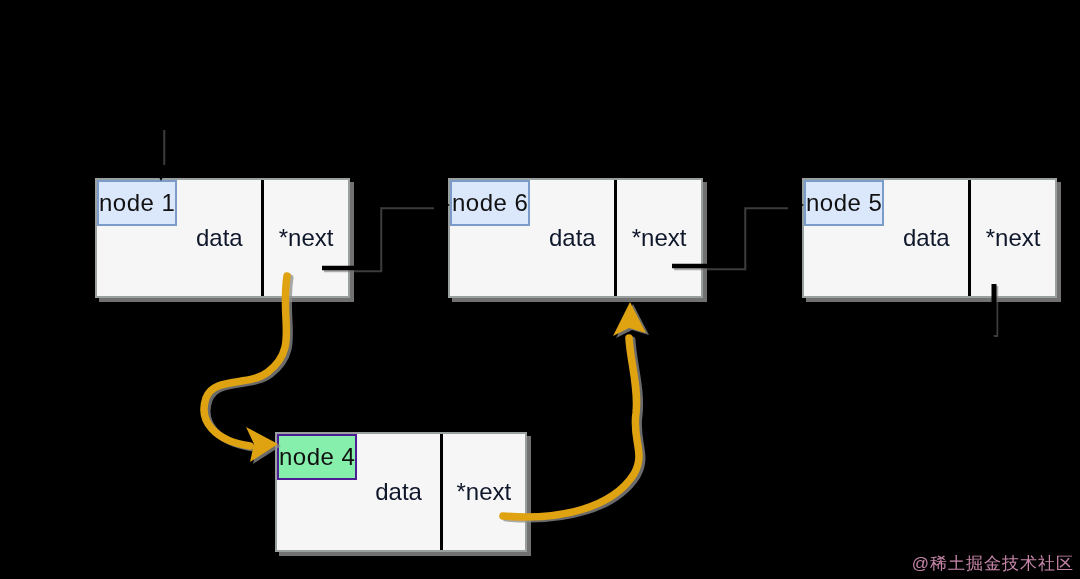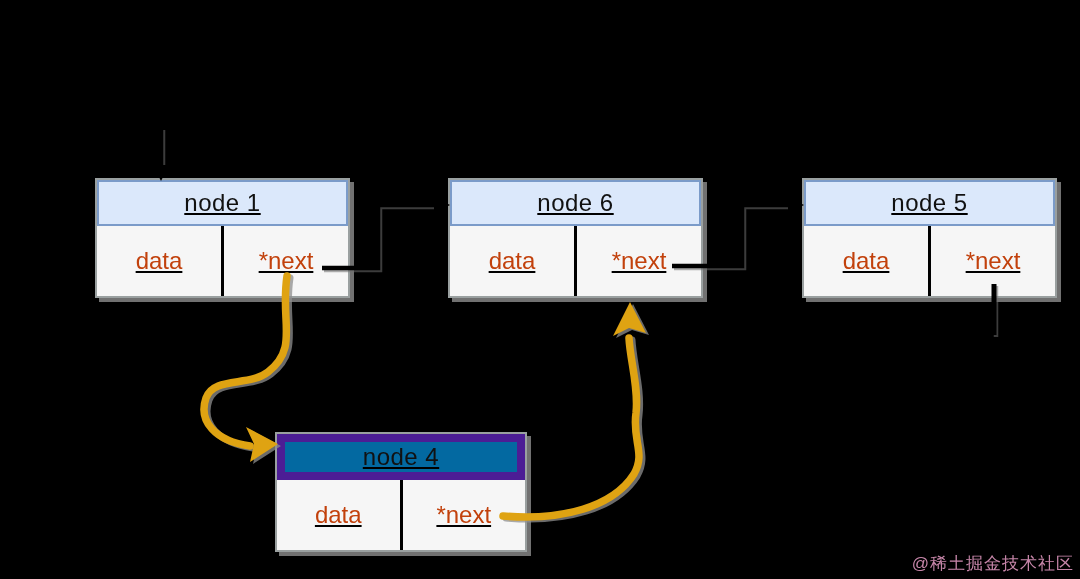--- a/index.html
+++ b/index.html
@@ -2,36 +2,35 @@
 <html><head>
 <meta charset="utf-8">
 <style>
   html,body{margin:0;padding:0;background:#000;}
   .stage{
     position:relative;width:1080px;height:579px;background:#000;overflow:hidden;
     font-family:"Liberation Sans",sans-serif;
   }
   svg.arrows{position:absolute;left:0;top:0;z-index:3;pointer-events:none;}
   .node{
-    position:absolute;z-index:2;display:flex;flex-direction:column;
+    position:absolute;z-index:2;display:flex;flex-direction:row;
     background:#f6f6f6;border:2px solid #9aa0a0;
     box-shadow:4px 4px 0 rgba(125,125,125,.9);
     box-sizing:border-box;
-    text-decoration:underline;
   }
   .node-header{
     height:46px;display:flex;align-items:center;justify-content:center;
     font-size:24px;color:#111;box-sizing:border-box;letter-spacing:.5px;
   }
   .node.blue .node-header{background:#dbe8fb;border:2px solid #7b9bc9;}
-  .node.green .node-header{background:#0369a1;border:8px solid #4c1d95;}
+  .node.green .node-header{background:#86efac;border:2px solid #4c1d95;}
   .node-body{flex:1;display:flex;}
   .cell{
     flex:1;display:flex;align-items:center;justify-content:center;
-    font-size:24px;color:#c2410c;
+    font-size:24px;color:#0f172a;
   }
   .cell.next{border-left:3px solid #000;text-align:center;}
   .watermark{
     position:absolute;right:6px;bottom:4px;z-index:4;
     font-size:17px;color:#f9a8d4;opacity:.8;letter-spacing:1px;
     text-shadow:1px 1px 1px rgba(0,0,0,.9);
   }
 </style>
 </head>
 <body>

